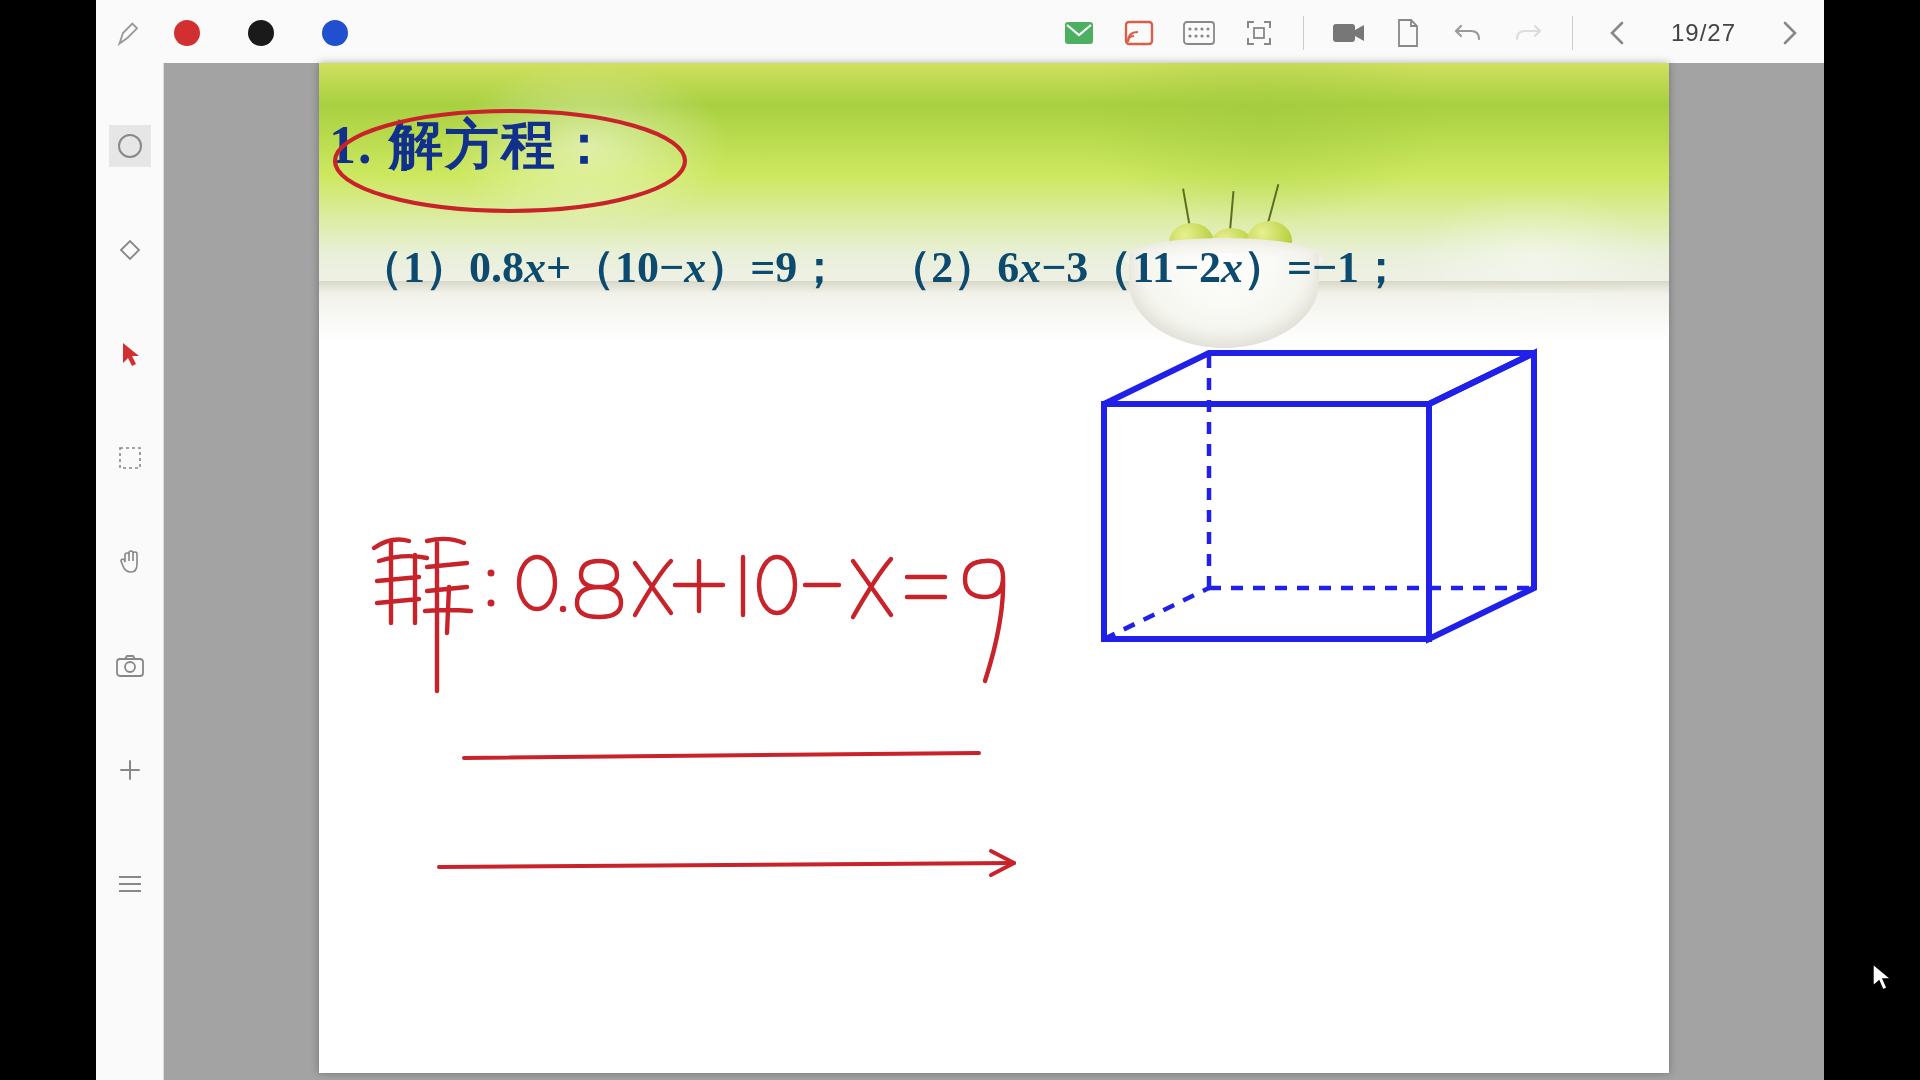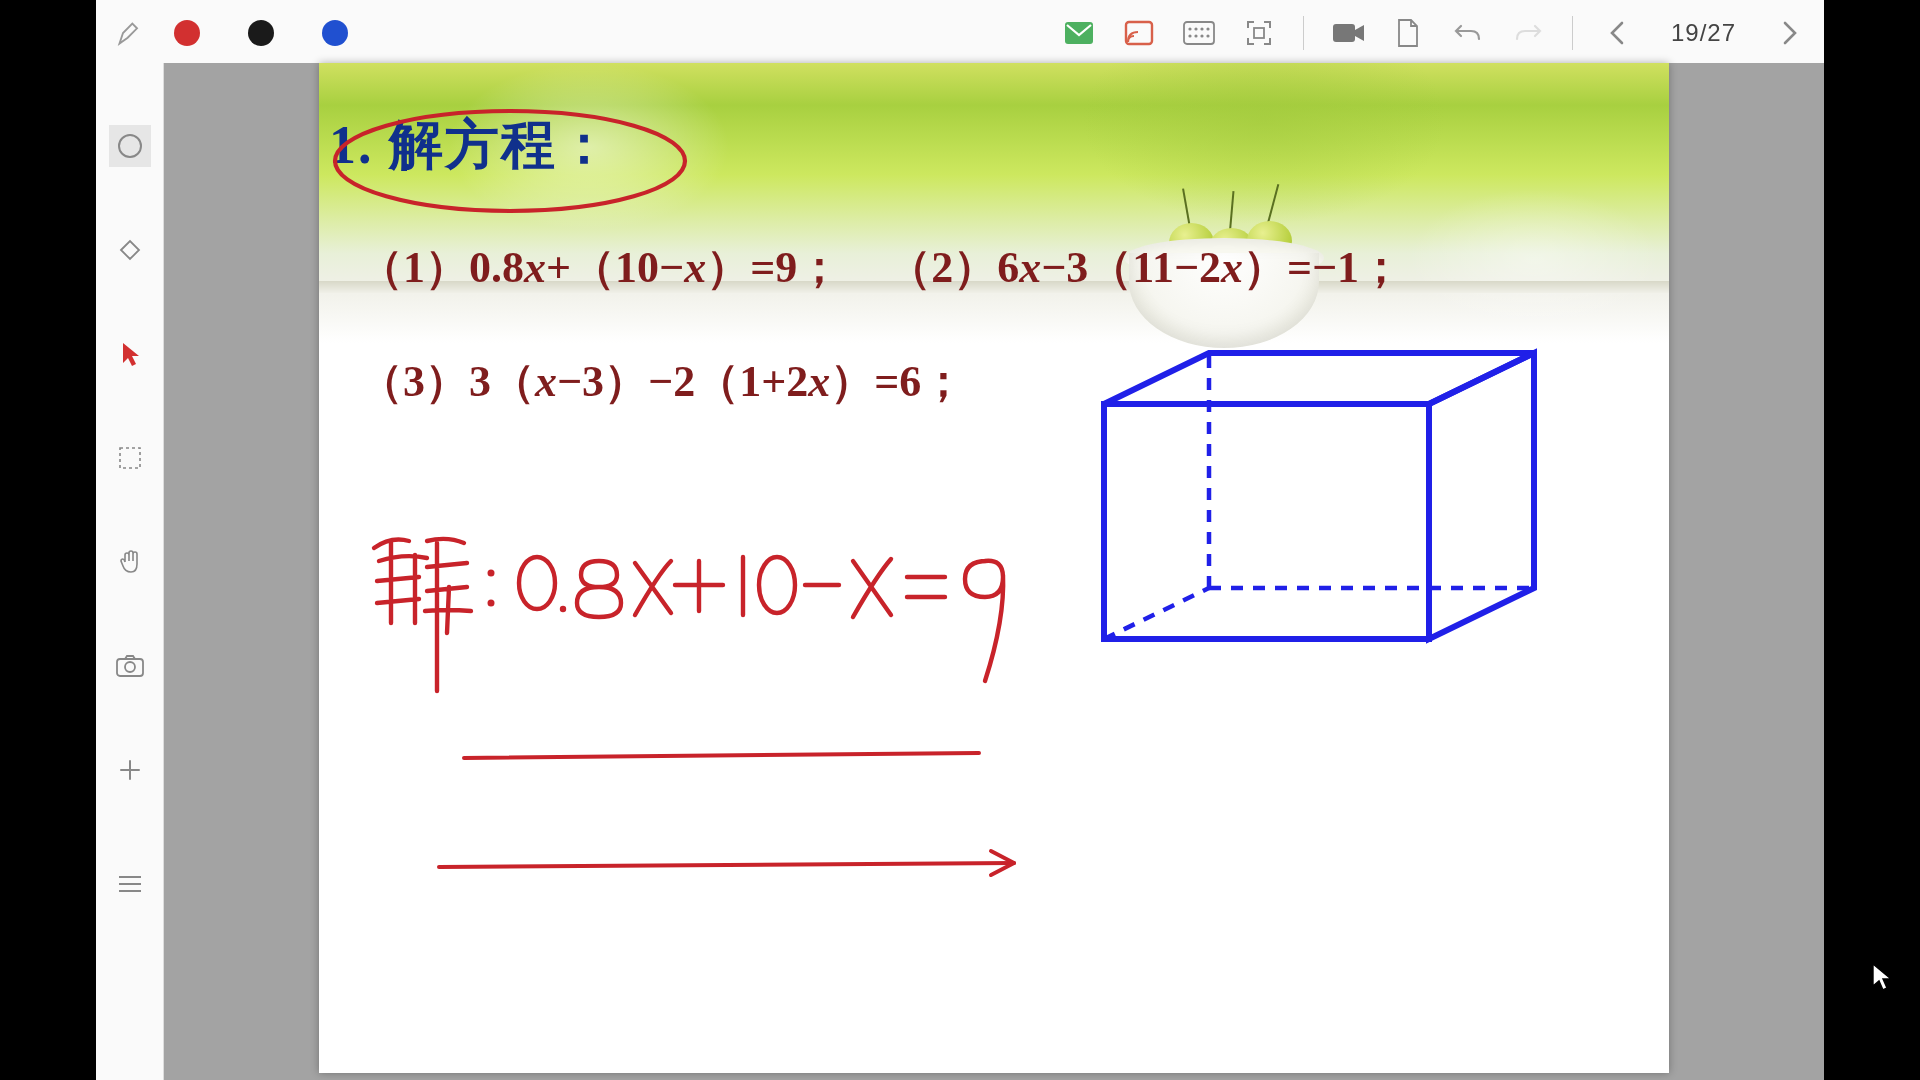--- a/index.html
+++ b/index.html
@@ -185,21 +185,21 @@
     .heading-circle {
       position: absolute;
       left: -4px; top: -6px;
       width: 370px; height: 118px;
     }
     
     .equations {
       position: absolute;
       left: 40px; top: 175px;
       right: 40px;
-      color: #7f1d1d;
+      color: #0c4a6e;
       font-size: 44px;
       font-weight: 700;
       line-height: 1.35;
     }
     .eq-row1 {
       white-space: nowrap;
     }
     .eq-row2, .eq-row3 {
       margin-top: 55px;
       white-space: nowrap;
@@ -371,23 +371,20 @@
         <span class="heading">1. 解方程：</span>
         <svg class="heading-circle">
           <ellipse cx="185" cy="58" rx="175" ry="50" fill="none" stroke="#c8232a" stroke-width="4.2"></ellipse>
         </svg>
       </div>
 
       <div class="equations">
         <div class="eq-row1">
           <span>（1）</span><span>0.8<span class="ital">x</span>+<span class="big-paren">（</span>10−<span class="ital">x</span><span class="big-paren">）</span>=9；</span><span class="gap"></span><span>（2）</span><span>6<span class="ital">x</span>−3<span class="big-paren">（</span>11−2<span class="ital">x</span><span class="big-paren">）</span>=−1；</span>
         </div>
-        <div class="eq-row2">
-          <span>（3）</span><span>3<span class="big-paren">（</span><span class="ital">x</span>−3<span class="big-paren">）</span>−2<span class="big-paren">（</span>1+2<span class="ital">x</span><span class="big-paren">）</span>=6；</span>
-        </div>
       </div>
 
       <svg class="hand-svg" viewBox="0 0 1350 1010">
 
         <g stroke="#2020e8" stroke-width="6" fill="none" stroke-linejoin="miter">
 
           <rect x="785" y="341" width="325" height="235"></rect>
 
           <path d="M785 341 L890 290 L1215 290 L1110 341 Z"></path>
 

